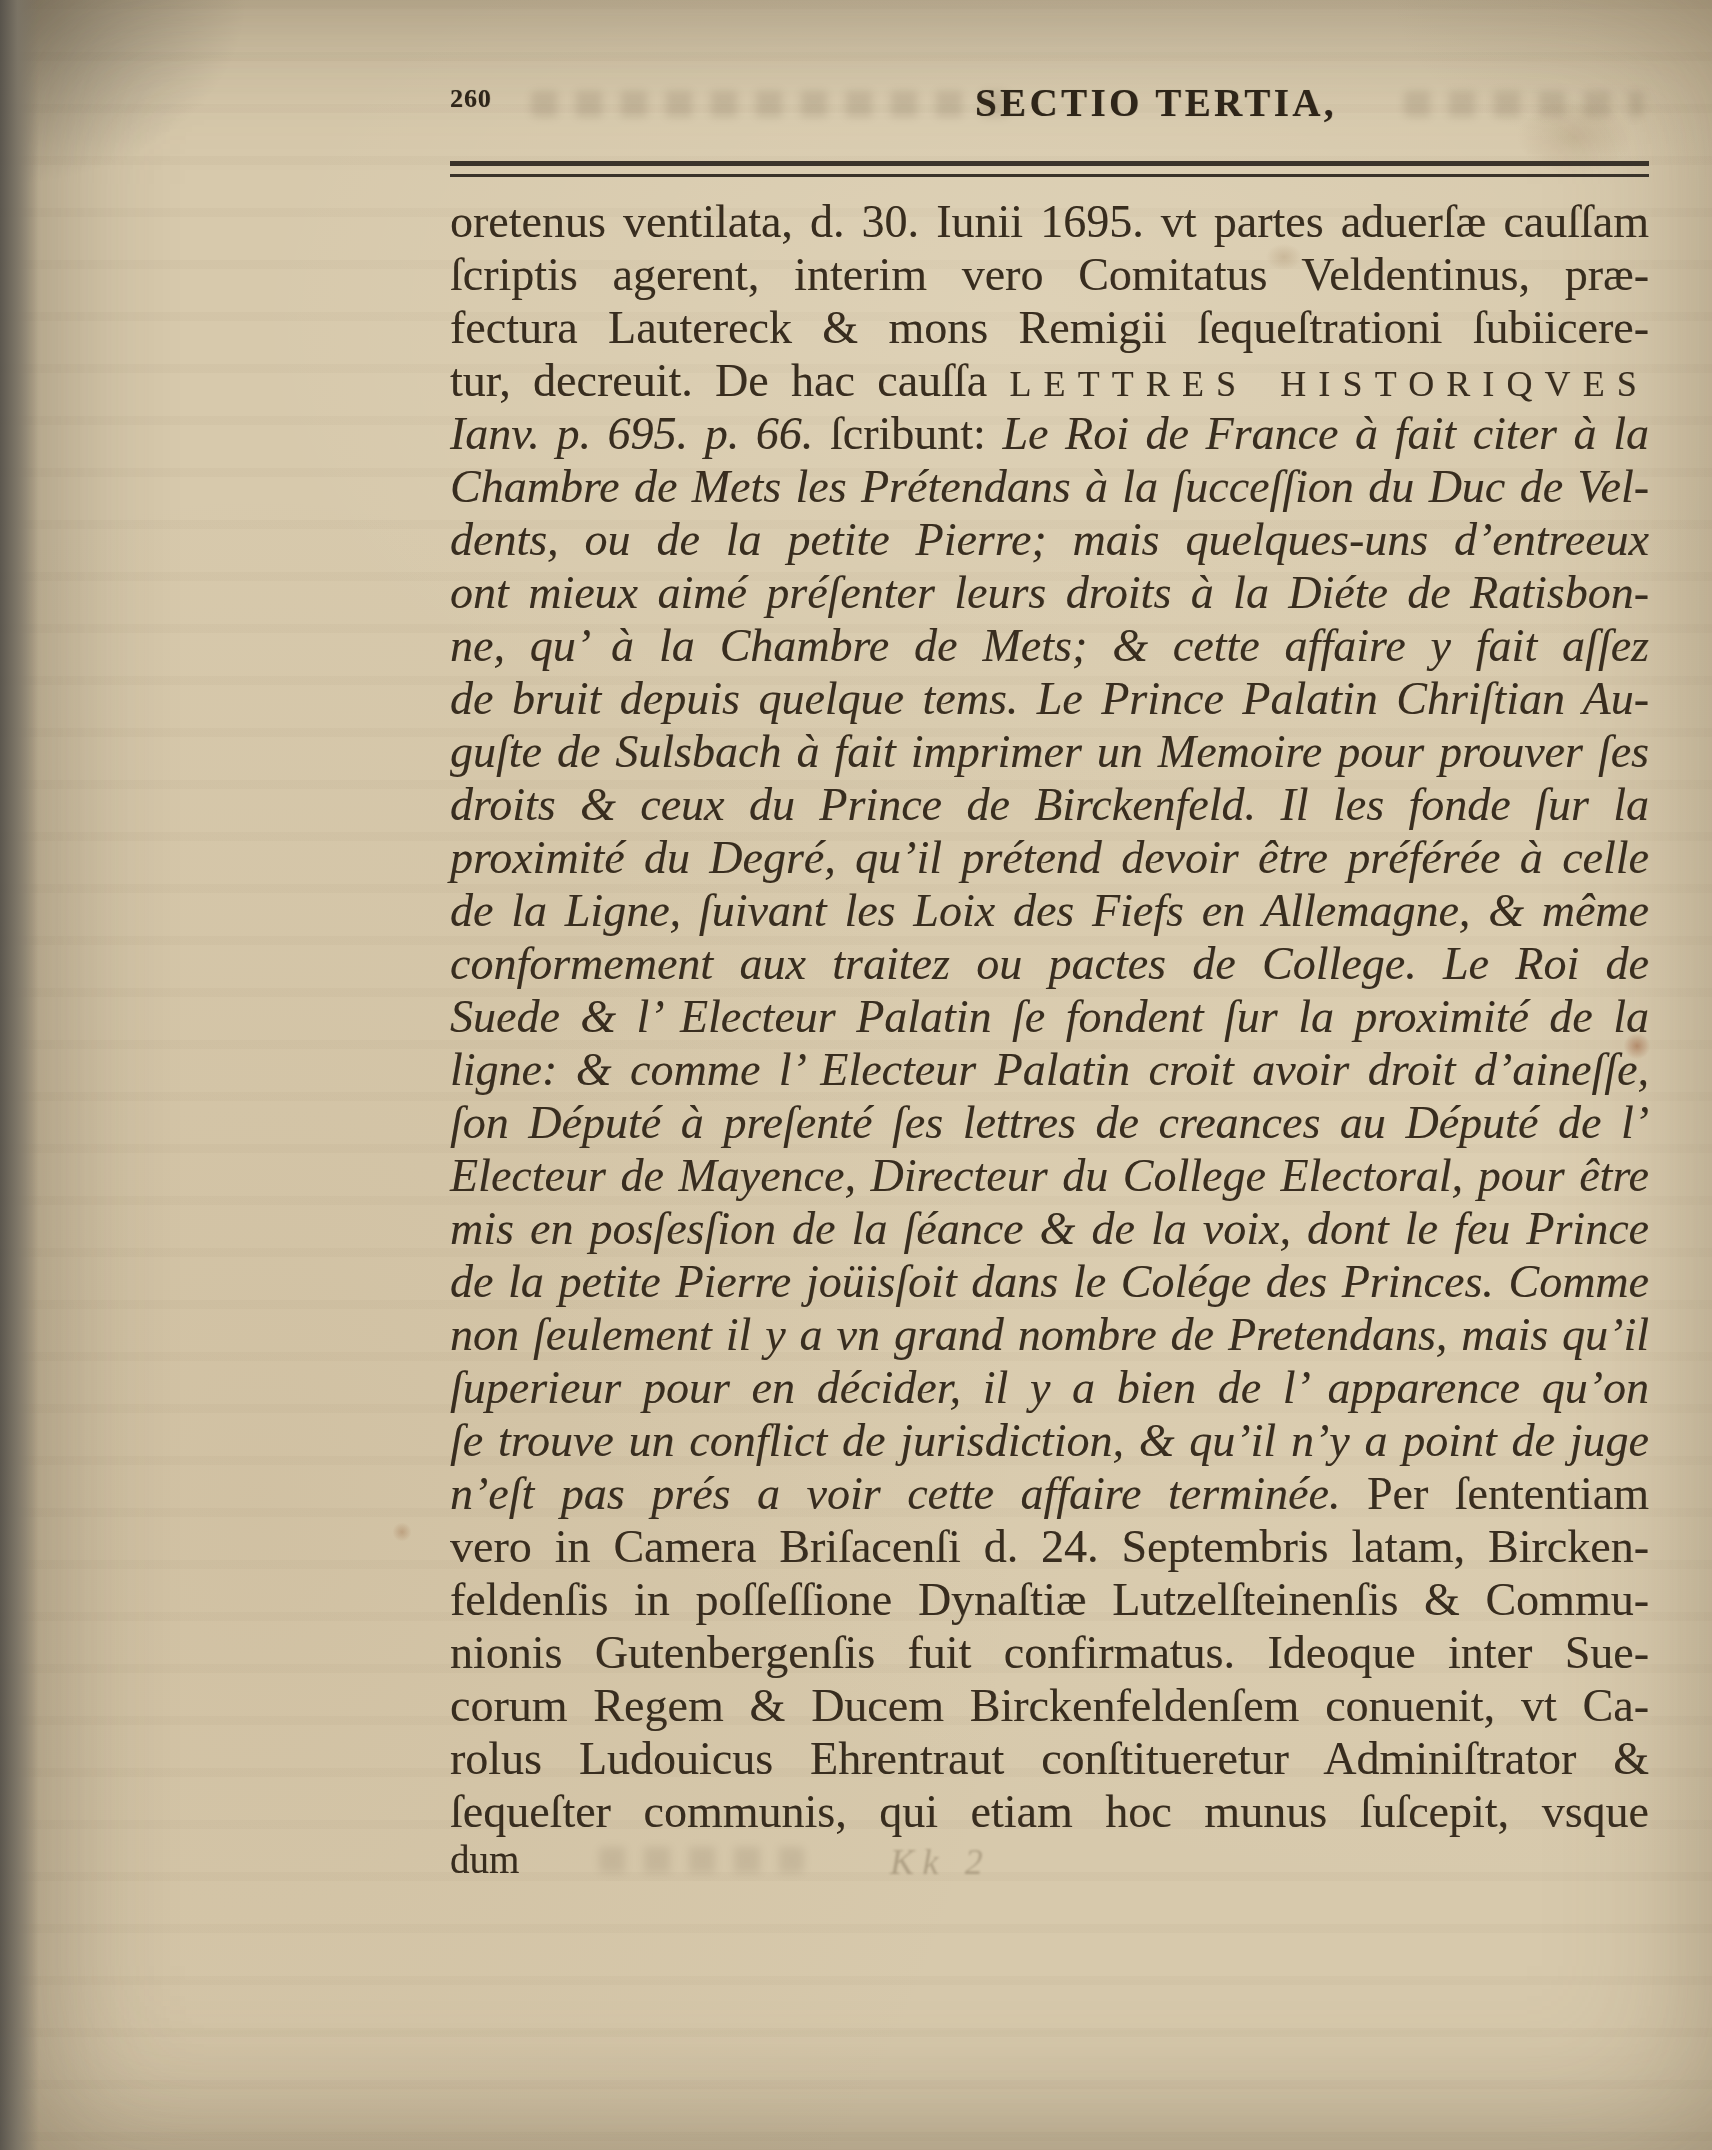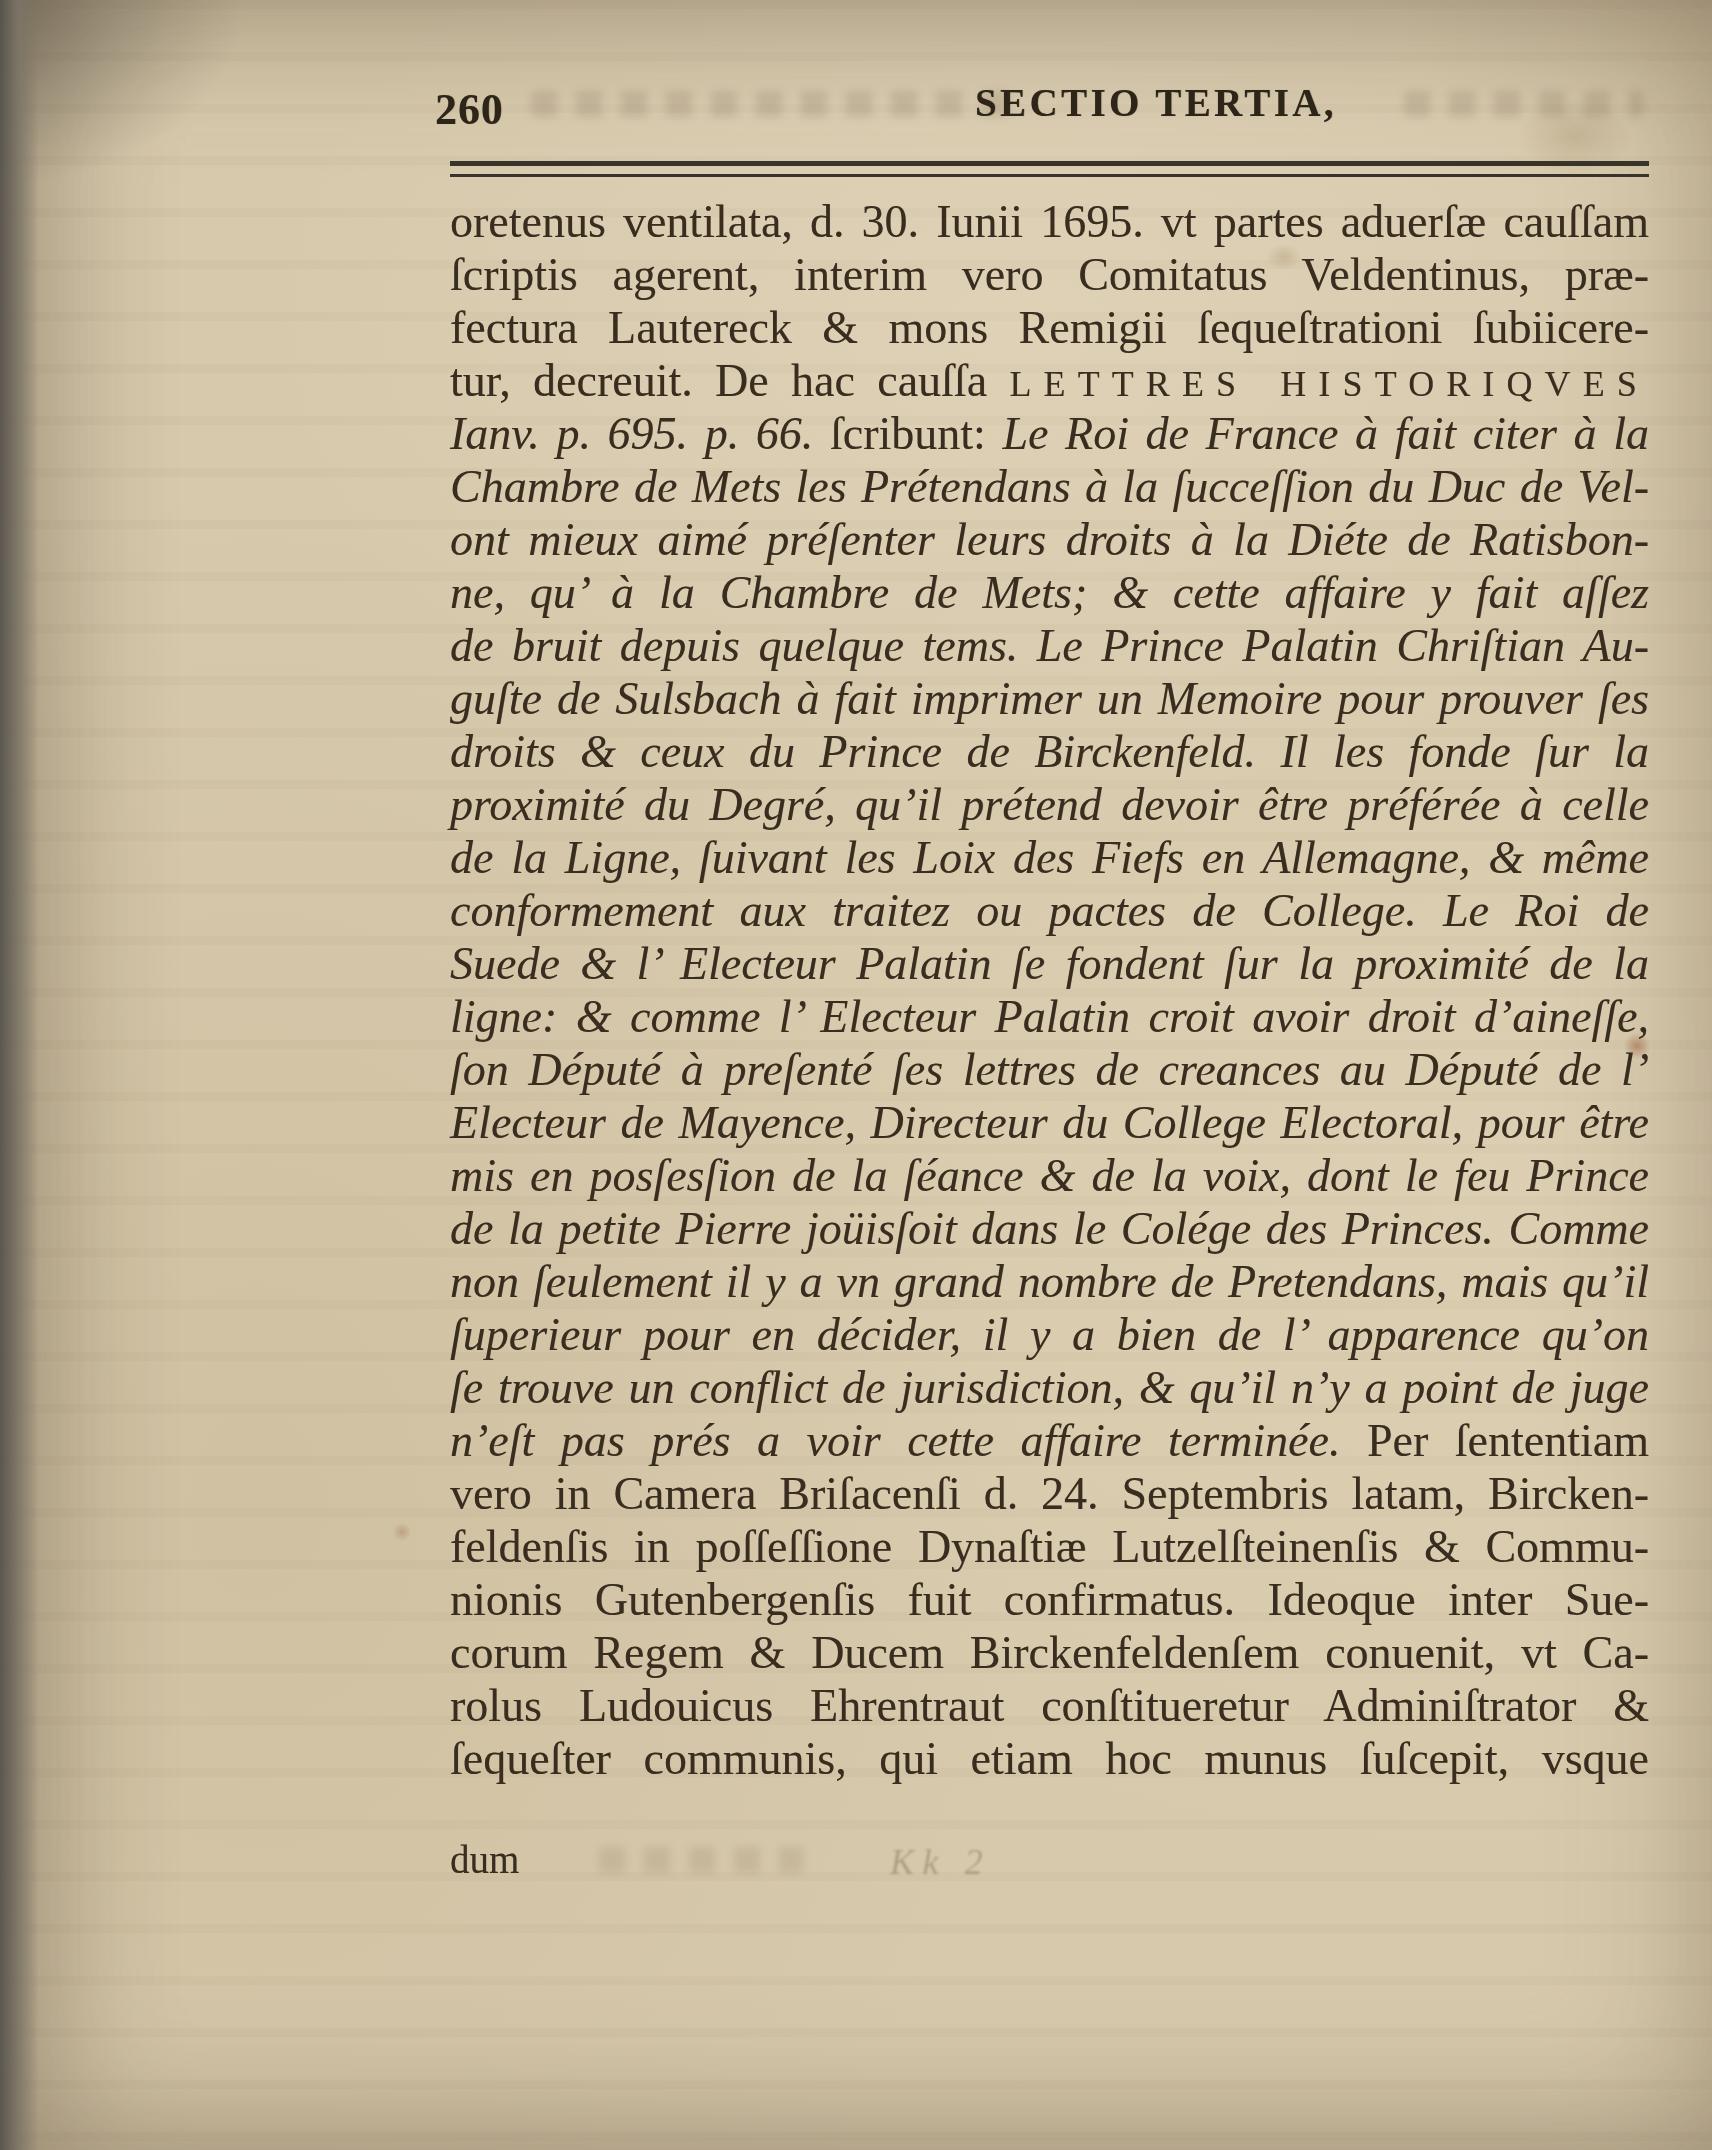--- a/index.html
+++ b/index.html
@@ -26,22 +26,22 @@
     color: #382d1f;
   }
 
   .edge-strip {
     position: absolute; left: 0; top: 0; bottom: 0; width: 39px;
     background: linear-gradient(90deg, #55514a 0%, #7b7466 45%, rgba(123,116,102,0) 100%);
     opacity: .92;
   }
 
   .folio {
-    position: absolute; top: 84px; left: 435px;
-    font-size: 44px; font-weight: 700; letter-spacing: 0.9px; color: #2e2519;
+    position: absolute; top: 84px; left: 450px;
+    font-size: 26px; font-weight: 700; letter-spacing: 0.9px; color: #2e2519;
     text-shadow: 0.4px 0.4px 0.7px rgba(46,37,25,.4);
   }
 
   .running-head {
     position: absolute; top: 80px; left: 1156px; transform: translateX(-50%);
     font-size: 39px; font-weight: 700; letter-spacing: 3.4px; color: #2e2519;
     white-space: nowrap;
     text-shadow: 0.4px 0.4px 0.7px rgba(46,37,25,.4);
   }
 
@@ -102,20 +102,21 @@
   <div class="rule rule-thick"></div>
   <div class="rule rule-thin"></div>
 
   <div id="text-block" class="text-block">
       <div class="line"><span class="seg-r">oretenus ventilata, d. 30. Iunii 1695. vt partes aduerſæ cauſſam</span></div>
       <div class="line"><span class="seg-r">ſcriptis agerent, interim vero Comitatus Veldentinus, præ-</span></div>
       <div class="line"><span class="seg-r">fectura Lautereck &amp; mons Remigii ſequeſtrationi ſubiicere-</span></div>
       <div class="line"><span class="seg-r">tur, decreuit. De hac cauſſa </span><span class="seg-c">LETTRES HISTORIQVES</span></div>
       <div class="line"><span class="seg-i">Ianv. p. 695. p. 66. </span><span class="seg-r">ſcribunt: </span><span class="seg-i">Le Roi de France à fait citer à la</span></div>
       <div class="line"><span class="seg-i">Chambre de Mets les Prétendans à la ſucceſſion du Duc de Vel-</span></div>
+      <div class="line"><span class="seg-i">dents, ou de la petite Pierre; mais quelques-uns d’entreeux</span></div>
       <div class="line"><span class="seg-i">ont mieux aimé préſenter leurs droits à la Diéte de Ratisbon-</span></div>
       <div class="line"><span class="seg-i">ne, qu’ à la Chambre de Mets; &amp; cette affaire y fait aſſez</span></div>
       <div class="line"><span class="seg-i">de bruit depuis quelque tems. Le Prince Palatin Chriſtian Au-</span></div>
       <div class="line"><span class="seg-i">guſte de Sulsbach à fait imprimer un Memoire pour prouver ſes</span></div>
       <div class="line"><span class="seg-i">droits &amp; ceux du Prince de Birckenfeld. Il les fonde ſur la</span></div>
       <div class="line"><span class="seg-i">proximité du Degré, qu’il prétend devoir être préférée à celle</span></div>
       <div class="line"><span class="seg-i">de la Ligne, ſuivant les Loix des Fiefs en Allemagne, &amp; même</span></div>
       <div class="line"><span class="seg-i">conformement aux traitez ou pactes de College. Le Roi de</span></div>
       <div class="line"><span class="seg-i">Suede &amp; l’ Electeur Palatin ſe fondent ſur la proximité de la</span></div>
       <div class="line"><span class="seg-i">ligne: &amp; comme l’ Electeur Palatin croit avoir droit d’aineſſe,</span></div>

